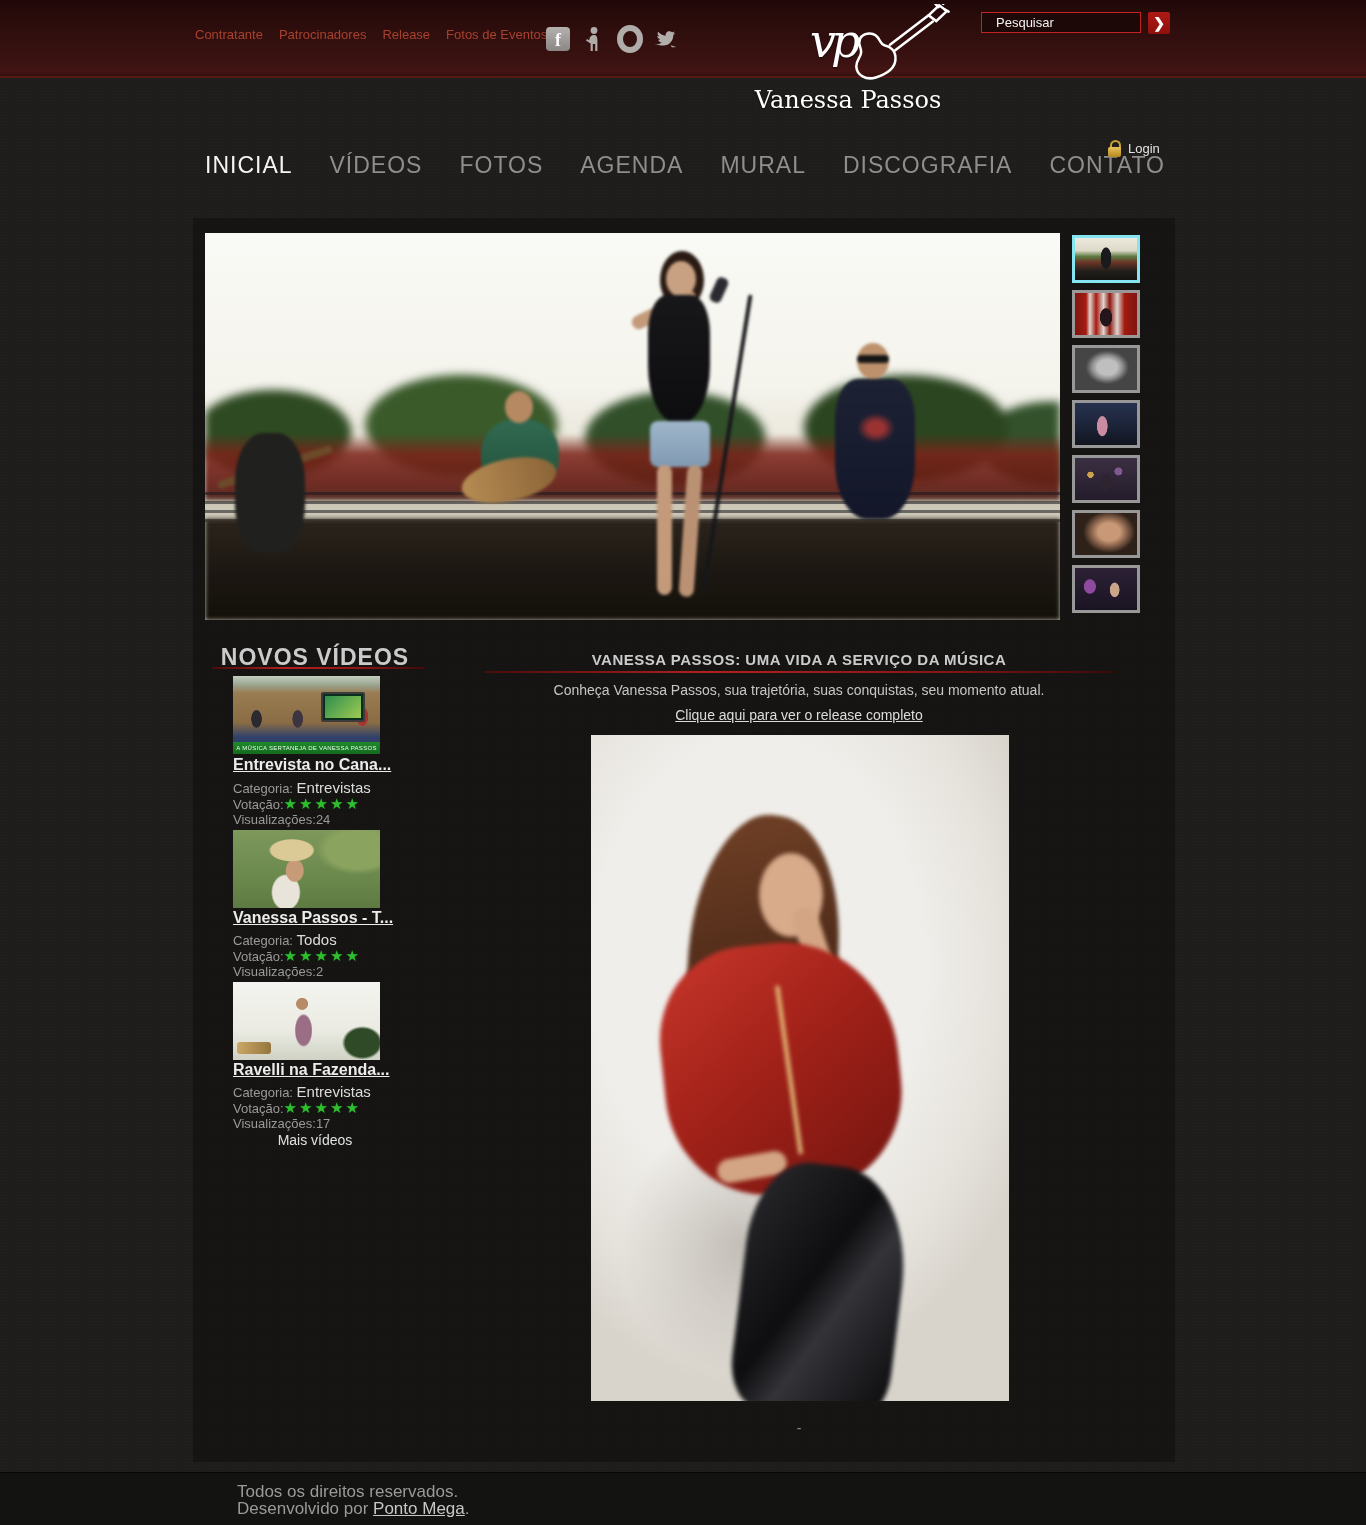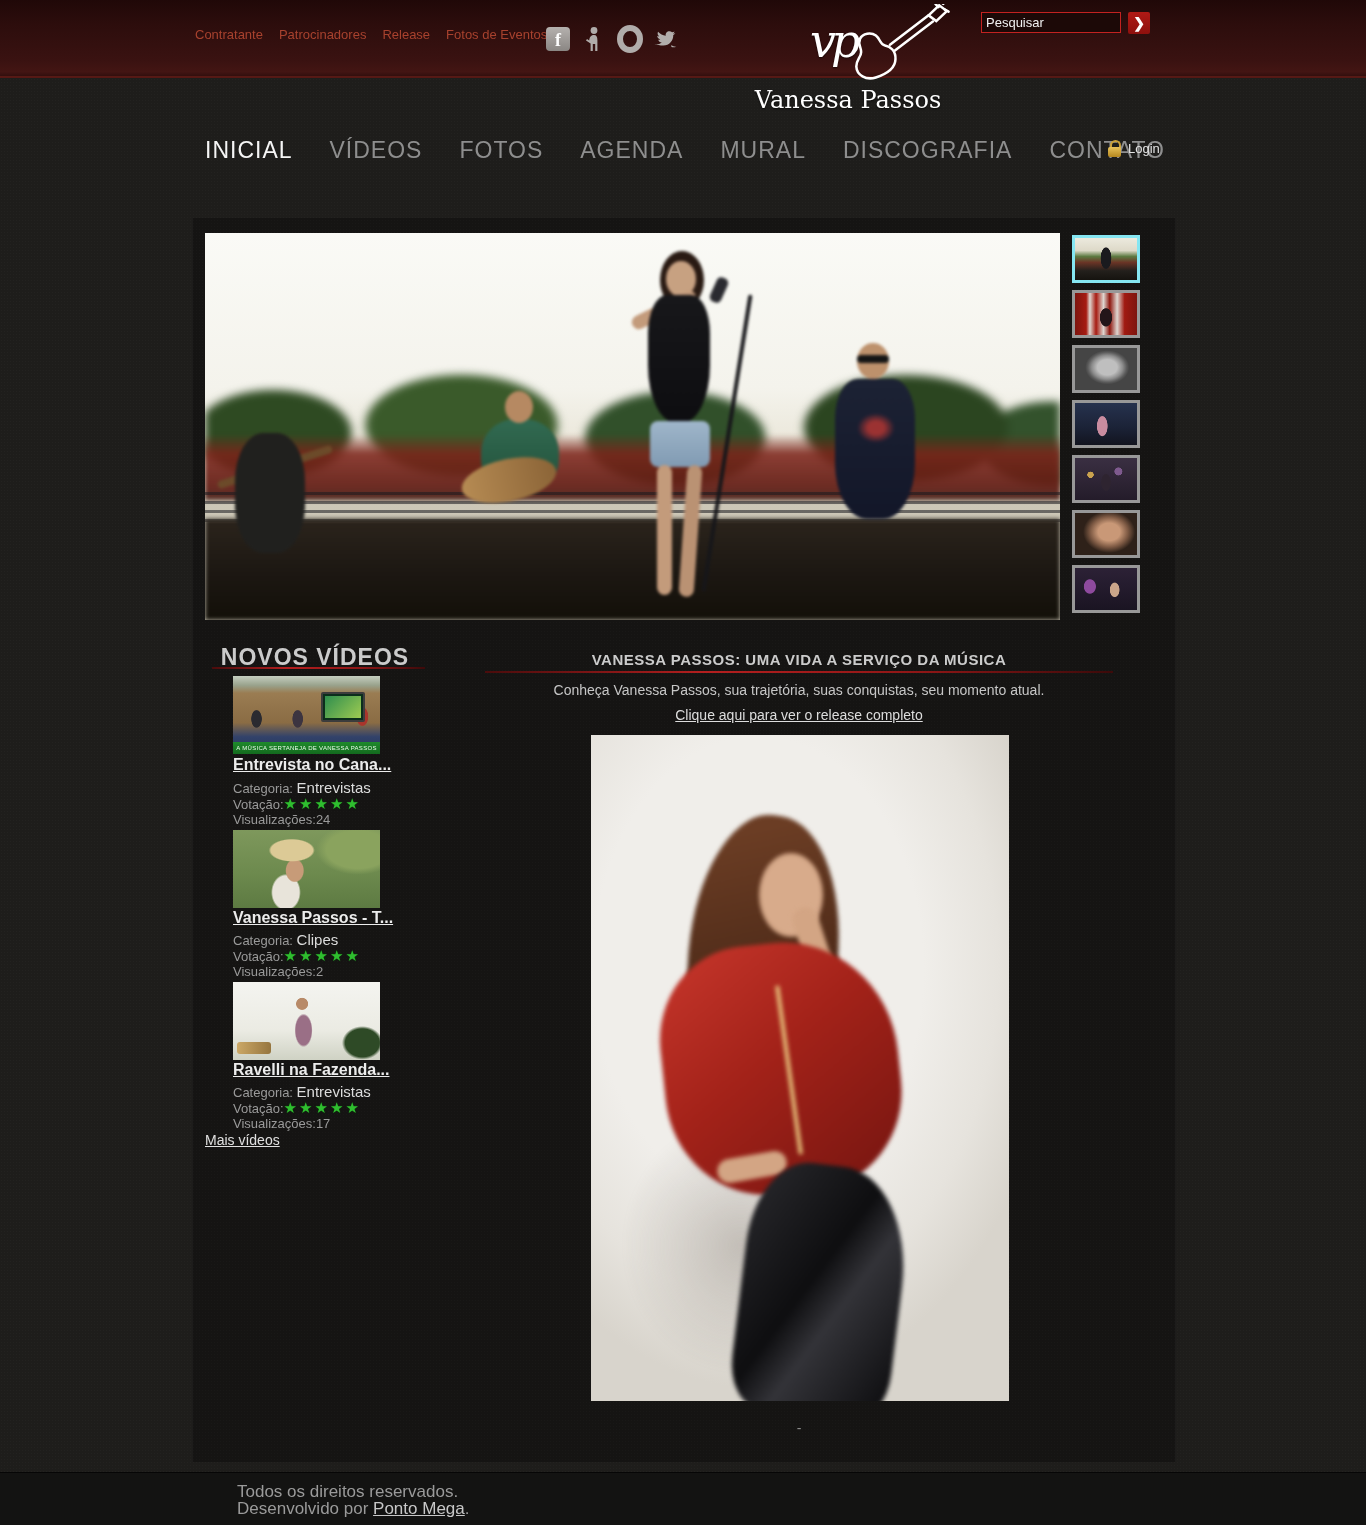--- a/index.html
+++ b/index.html
@@ -17,35 +17,35 @@
   .topbar-links a{color:#a8422e;font-size:13px;text-decoration:none;cursor:pointer;}
   .social-row{position:absolute;left:545px;top:26px;display:flex;gap:10px;align-items:center;}
   .social-ic{width:26px;height:26px;display:flex;align-items:center;justify-content:center;cursor:pointer;}
   .fb-sq{width:24px;height:24px;border-radius:4px;background:linear-gradient(180deg,#b5b1ae,#8a8683);
     color:#fdfdfd;font-weight:bold;font-size:18px;font-family:"Liberation Serif",serif;
     display:flex;align-items:flex-end;justify-content:center;line-height:22px;}
   .ring{width:16px;height:16px;border:6px solid #b0acaa;border-radius:50%;}
   
   .search-wrap{position:absolute;left:981px;top:12px;display:flex;align-items:flex-start;}
   .search-input{width:130px;height:17px;background:#1c0907;border:1px solid #c32220;color:#f2f2f2;
-    font-size:13px;padding:1px 4px;font-family:"Liberation Sans",sans-serif;outline:none;}
+    font-size:13px;padding:1px 14px;font-family:"Liberation Sans",sans-serif;outline:none;}
   .search-btn{margin-left:7px;width:22px;height:22px;background:linear-gradient(180deg,#b01a15,#8e100d);
     border:none;border-radius:2px;color:#fff;font-size:14px;font-weight:bold;cursor:pointer;
     display:flex;align-items:center;justify-content:center;padding:0;}
 
   
   .logo{position:absolute;left:748px;top:6px;width:200px;height:112px;cursor:pointer;}
   .logo-vp{position:absolute;left:62px;top:8px;color:#fff;font-family:"DejaVu Serif",serif;
     font-size:46px;font-style:italic;letter-spacing:-5px;text-shadow:0 1px 2px rgba(0,0,0,.6);}
   .logo-guitar{position:absolute;left:98px;top:-2px;}
   .logo-title{position:absolute;left:0;top:80px;width:200px;text-align:center;color:#fff;
     font-family:"DejaVu Serif",serif;font-size:24px;text-shadow:0 1px 2px rgba(0,0,0,.7);white-space:nowrap;}
 
   
-  .nav{position:absolute;left:205px;top:137px;display:flex;gap:37px;text-align:right;}
+  .nav{position:absolute;left:205px;top:152px;display:flex;gap:37px;text-align:right;}
   .nav a{color:#8e8e8e;font-size:23px;letter-spacing:1px;text-decoration:none;cursor:pointer;}
   .nav a.active{color:#f5f5f5;}
   .login-wrap{position:absolute;left:1108px;top:140px;display:flex;align-items:center;gap:7px;cursor:pointer;}
   .lock{position:relative;width:13px;height:17px;}
   .lock-shackle{position:absolute;left:2px;top:0;width:7px;height:8px;border:2px solid #caa13a;
     border-bottom:none;border-radius:6px 6px 0 0;}
   .lock-body{position:absolute;left:0;top:7px;width:13px;height:10px;border-radius:2px;
     background:linear-gradient(180deg,#e8c25a,#b5871e);}
   .login-label{color:#e3e3e3;font-size:13px;}
 
@@ -140,22 +140,22 @@
        radial-gradient(ellipse 15px 28px at 48% 62%,#9a6f86 52%,transparent 60%),
        radial-gradient(ellipse 10px 10px at 47% 28%,#b88a68 56%,transparent 64%),
        linear-gradient(180deg,#f4f4f0 0%,#ebebe3 62%,#cfd2c4 100%);}
   .vt3-logo{position:absolute;left:4px;bottom:6px;width:34px;height:12px;border-radius:3px;
     background:linear-gradient(90deg,#caa25a,#8e6a2e);opacity:.9;}
   .vtitle{position:absolute;left:233px;width:200px;color:#ececec;font-size:16px;font-weight:bold;
     text-decoration:underline;cursor:pointer;white-space:nowrap;}
   .vmeta{position:absolute;left:233px;color:#9a9a9a;font-size:13px;white-space:nowrap;}
   .vmeta .val{color:#dcdcdc;font-size:15px;}
   .stars{color:#2fbe2f;font-size:15px;letter-spacing:2px;text-shadow:0 0 2px #0a3a0a;}
-  .mais{position:absolute;left:205px;top:1132px;width:220px;text-align:left;color:#e0e0e0;
-    font-size:14px;text-decoration:underline;cursor:pointer;}
+  .mais{position:absolute;left:205px;top:1132px;width:220px;text-align:center;color:#e0e0e0;
+    font-size:14px;cursor:pointer;}
 
   
   .rel-head{position:absolute;left:485px;top:651px;width:628px;text-align:center;color:#cbcbcb;
     font-size:15px;font-weight:bold;letter-spacing:.5px;}
   .rel-line{left:485px;top:671px;width:628px;}
   .rel-intro{position:absolute;left:485px;top:682px;width:628px;text-align:center;color:#c6c6c6;font-size:14px;}
   .rel-link{position:absolute;left:485px;top:706px;width:628px;text-align:center;}
   .rel-link a{color:#dddddd;font-size:14px;text-decoration:underline;cursor:pointer;}
   .portrait{position:absolute;left:591px;top:735px;width:418px;height:666px;overflow:hidden;
     background:radial-gradient(ellipse 300px 420px at 40% 35%,#f0eeea 55%,#e6e3dd 80%,#d8d4cc 100%);}
@@ -308,21 +308,21 @@
     <span>Votação:</span><span class="stars">★★★★★</span>
   </div>
   <div class="vmeta" style="top:812px;">
     <span>Visualizações:</span><span>24</span>
   </div>
 
   <div class="vitem-thumb vt2" style="top:830px;"></div>
   <a class="vtitle" style="top:909px;">Vanessa Passos - T...</a>
   <div class="vmeta" style="top:931px;">
     <span>Categoria:</span>
-    <span class="val">Clipes</span>
+    <span class="val">Todos</span>
   </div>
   <div class="vmeta" style="top:947px;">
     <span>Votação:</span><span class="stars">★★★★★</span>
   </div>
   <div class="vmeta" style="top:964px;">
     <span>Visualizações:</span><span>2</span>
   </div>
 
   <div class="vitem-thumb vt3" style="top:982px;">
     <div class="vt3-logo"></div>

